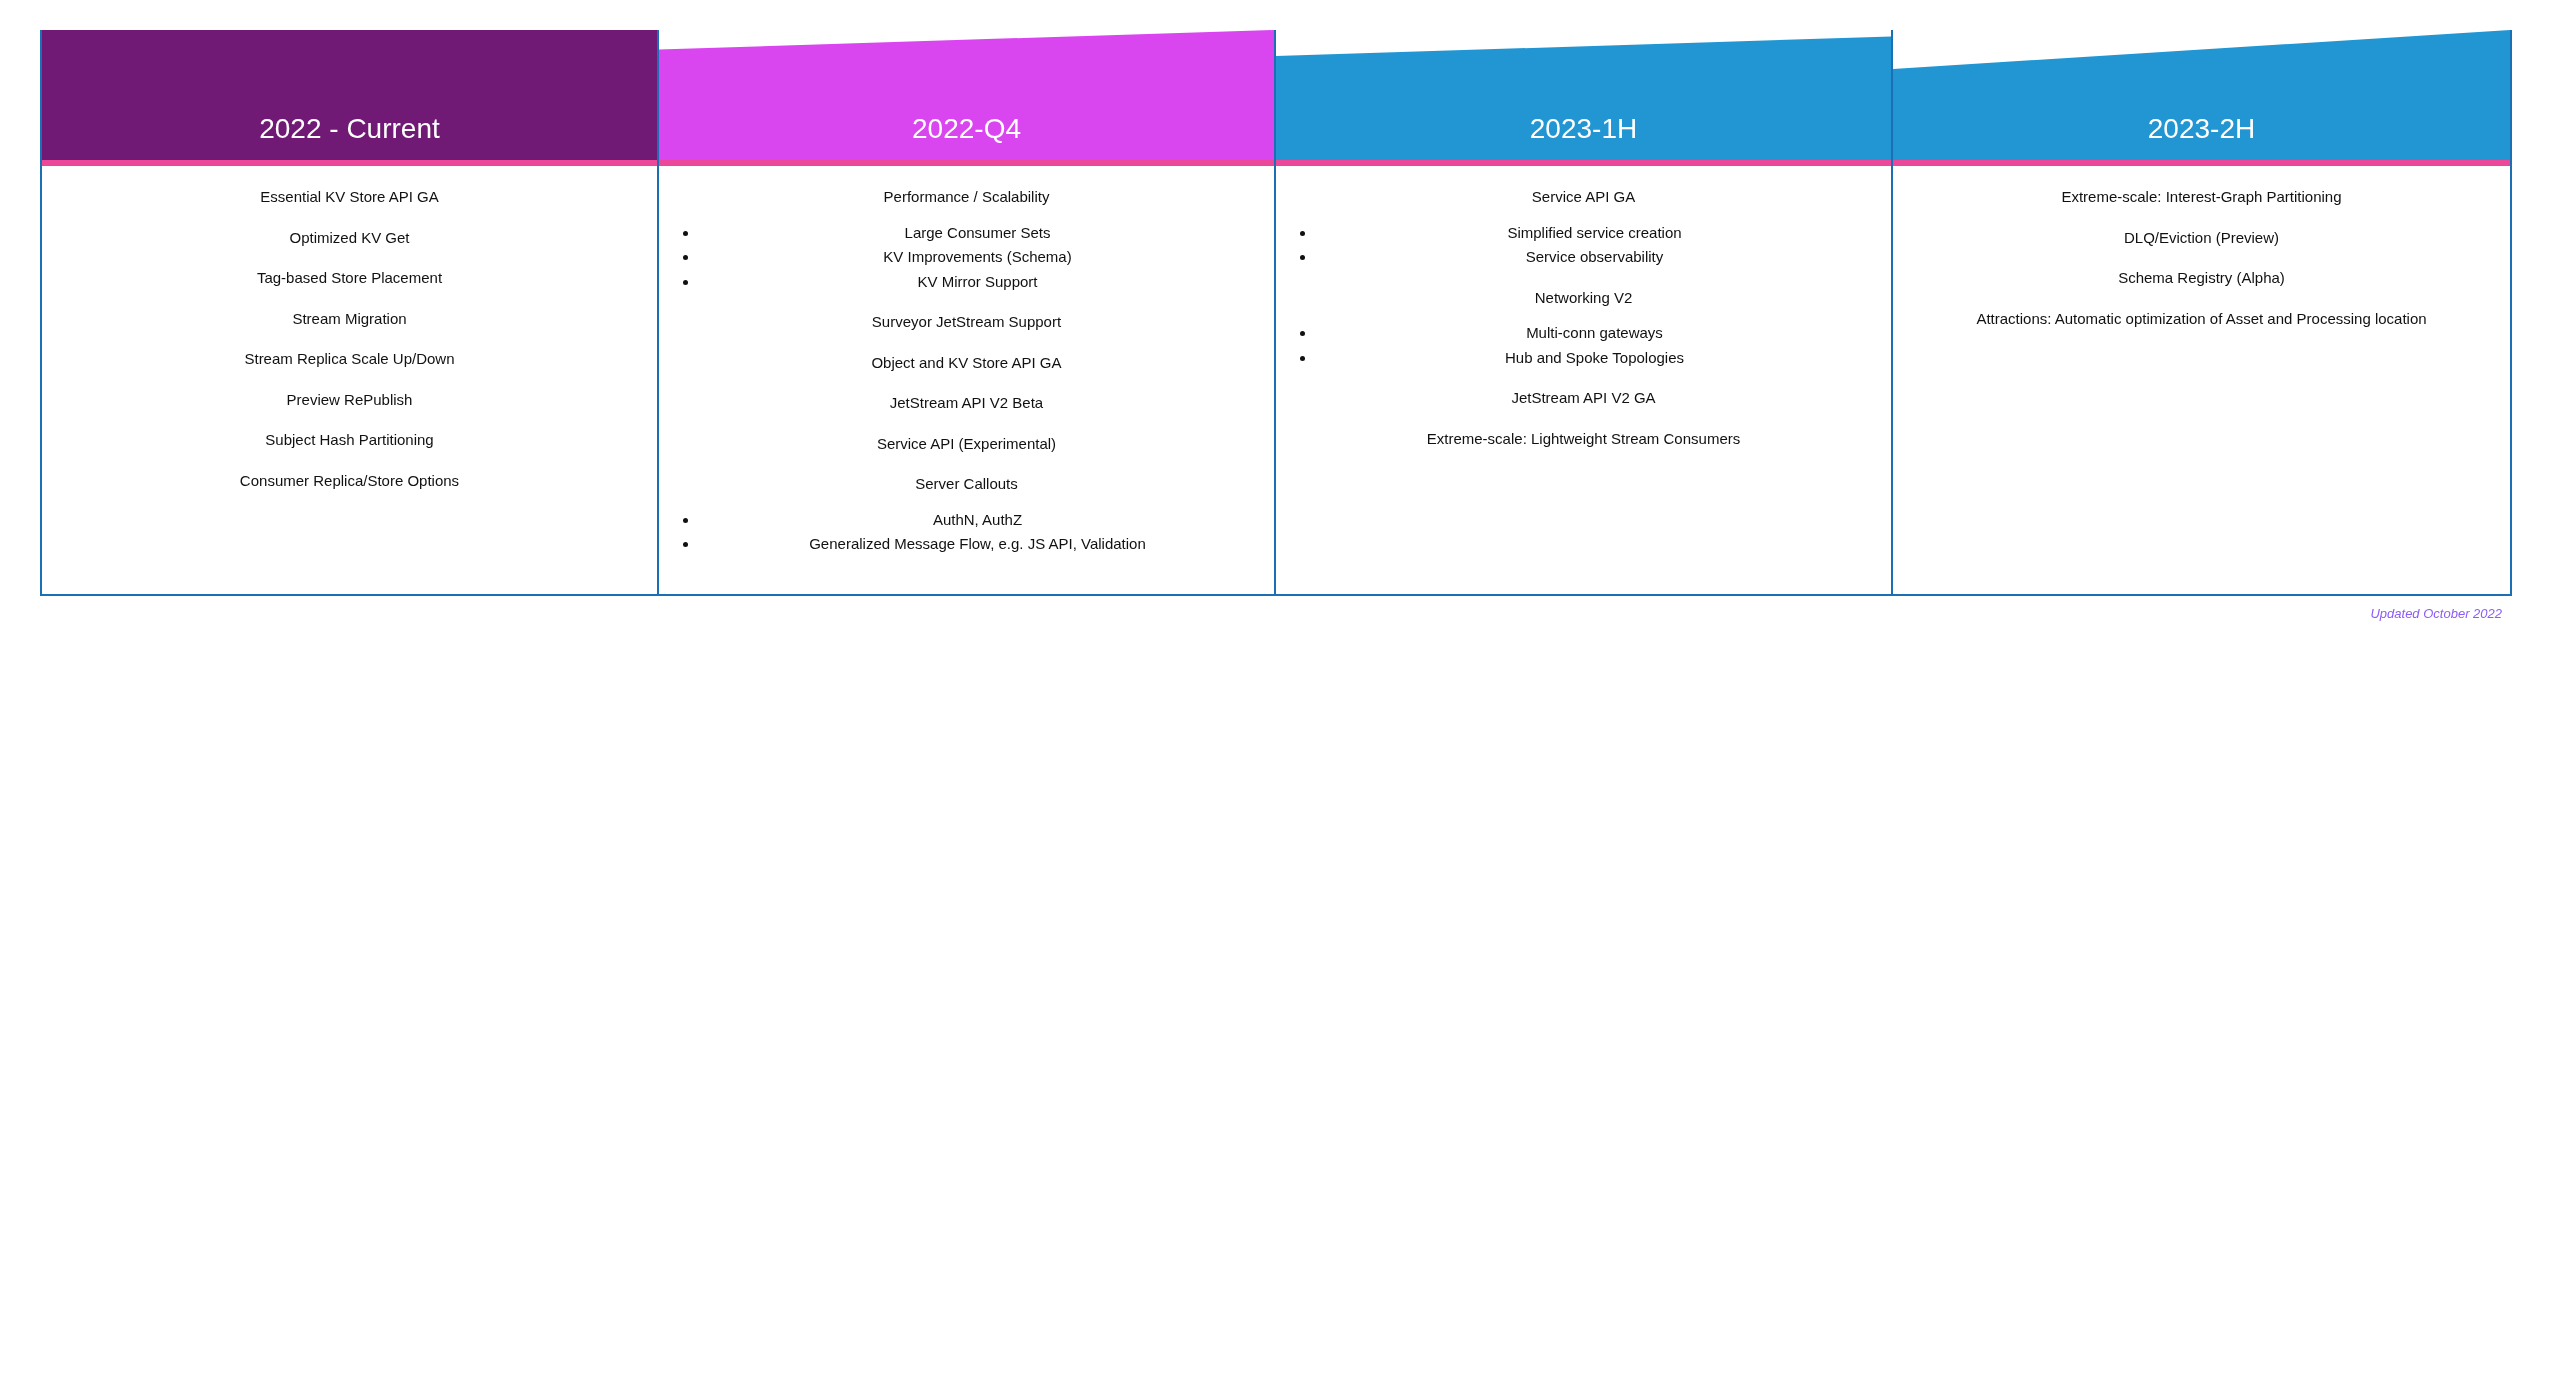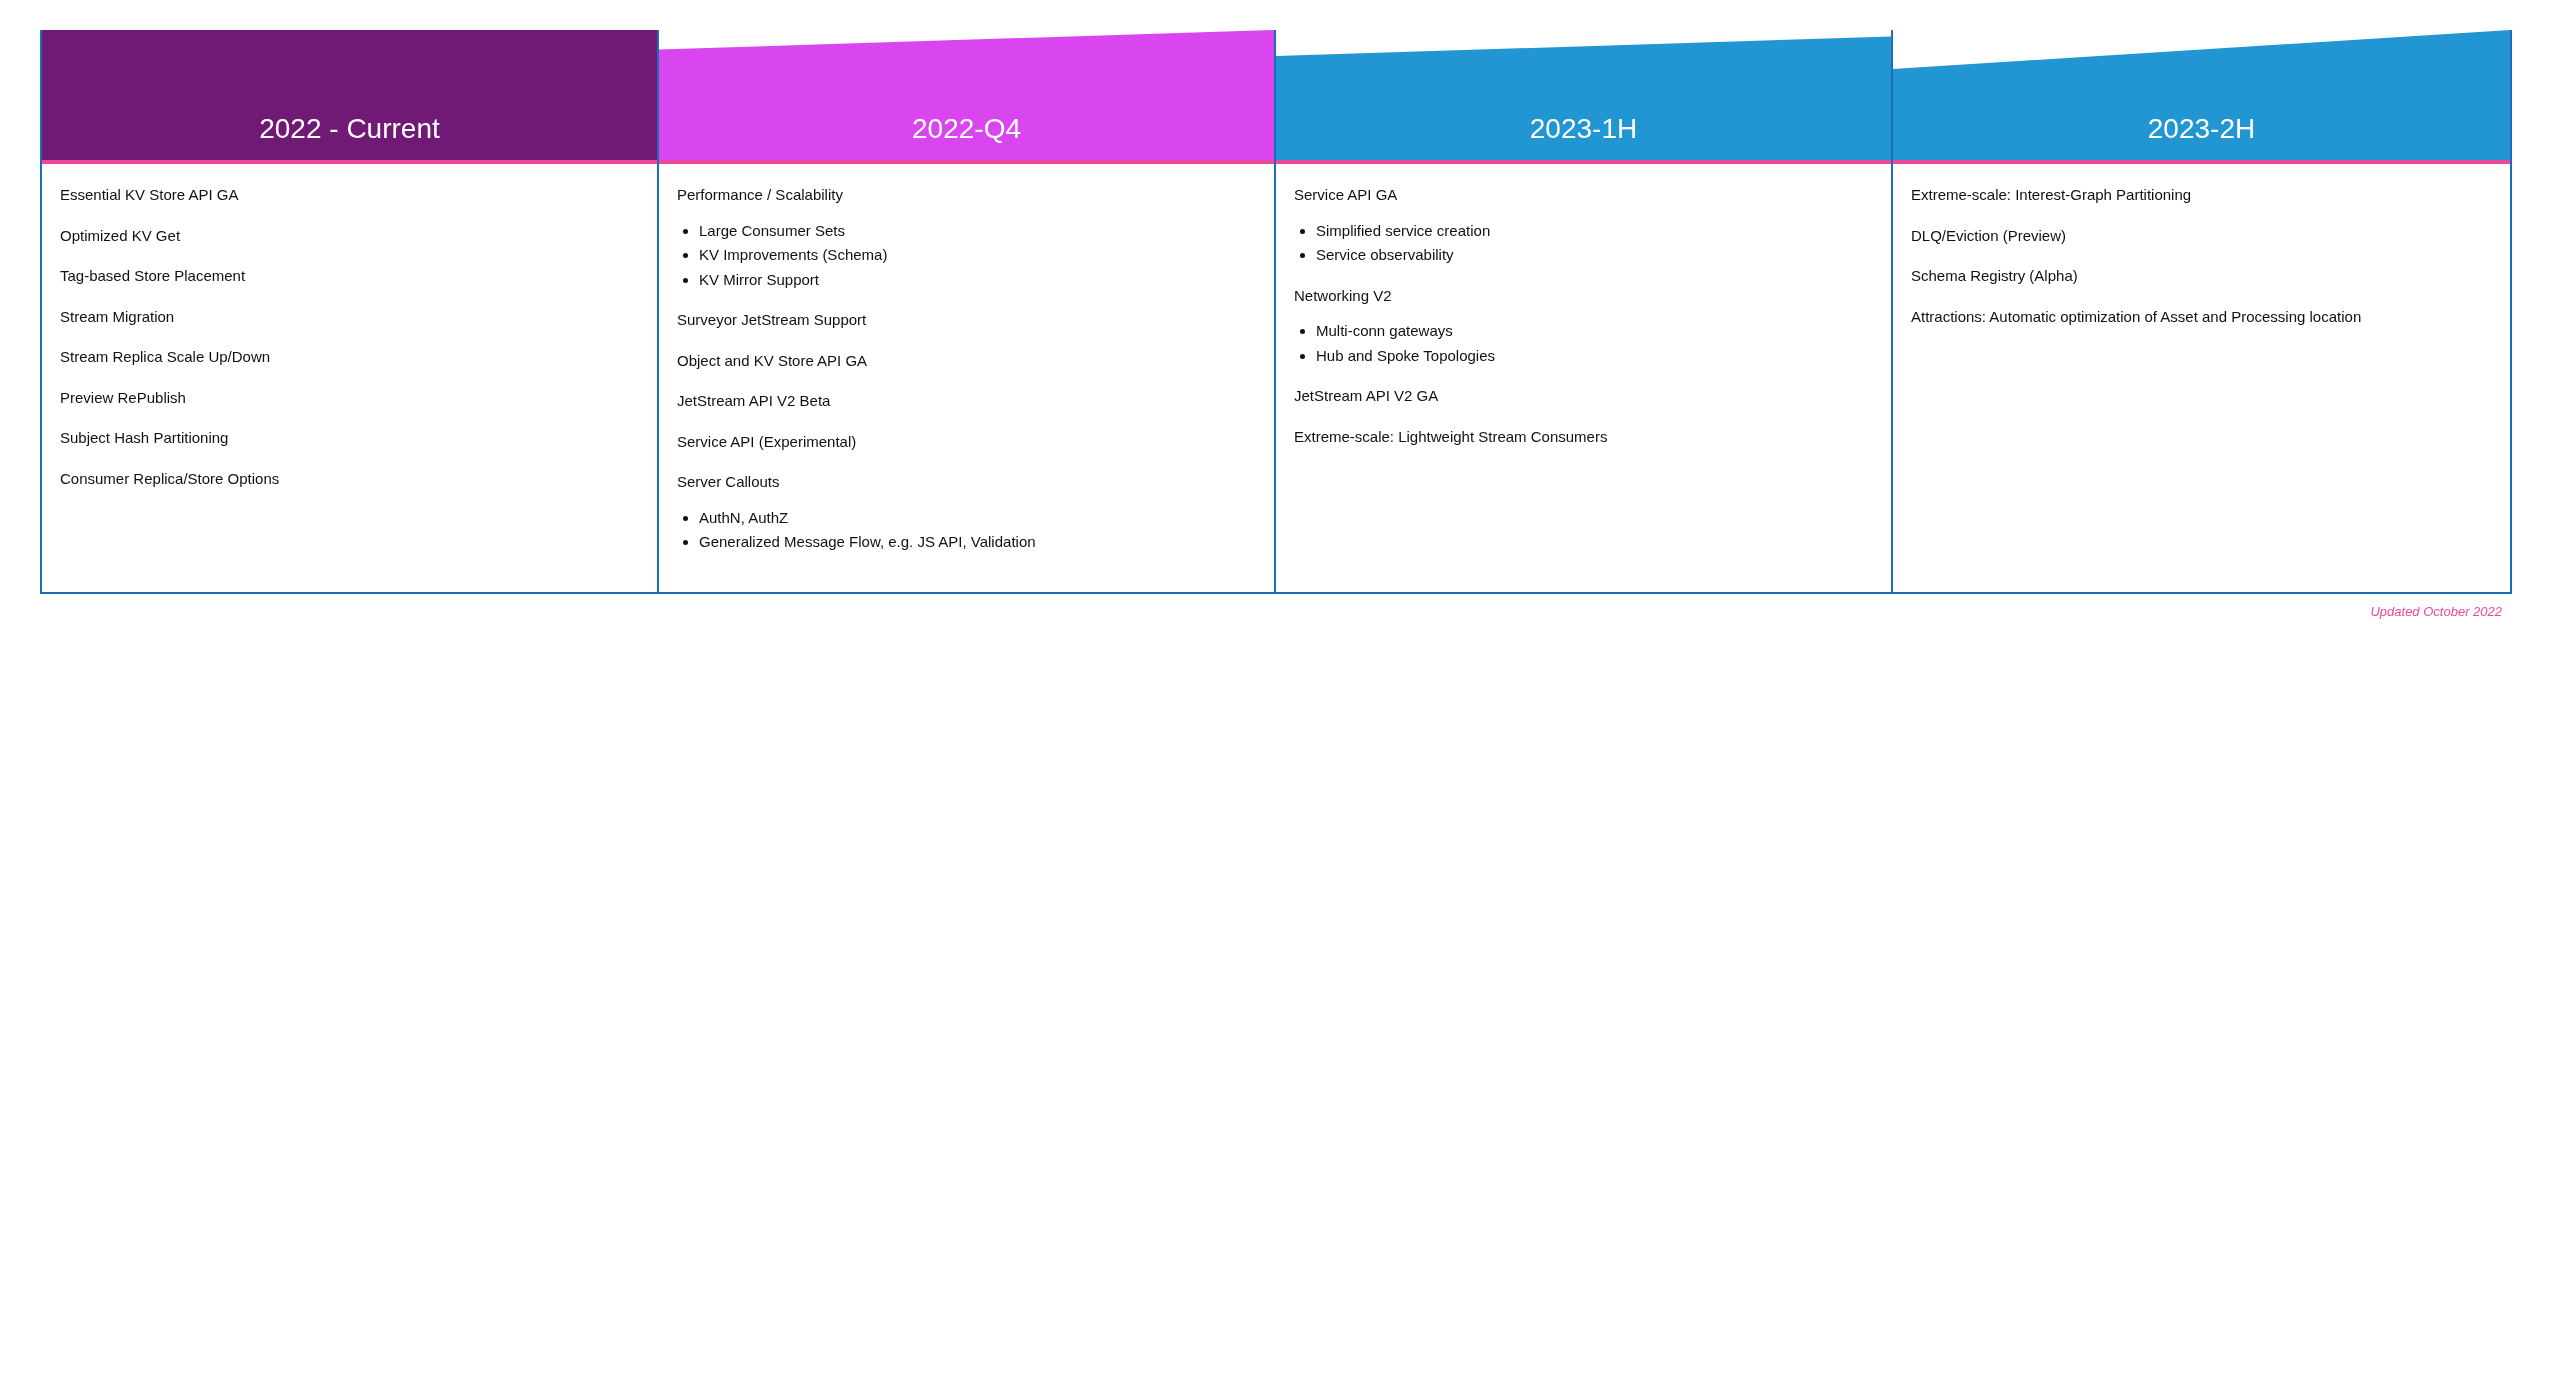--- a/index.html
+++ b/index.html
@@ -53,24 +53,25 @@
       left: 0;
       right: 0;
       text-align: center;
       color: #fff;
       font-size: 28px;
       font-weight: 400;
     }
     .content-area {
       flex: 1;
       padding: 20px 18px;
-      border-top: 4px solid #ec4899;
+      border-top: 6px solid #ec4899;
       font-size: 15px;
       line-height: 1.5;
       color: #111;
+      text-align: center;
     }
     .content-section {
       margin-bottom: 18px;
     }
     .section-title {
       font-weight: 400;
       margin-bottom: 4px;
       font-size: 15px;
     }
     .bullet-list {
@@ -79,21 +80,21 @@
       margin-top: 13px;
     }
     .bullet-list li {
       margin-bottom: 2px;
     }
     .footer {
       text-align: right;
       margin-top: 10px;
       font-style: italic;
       font-size: 13px;
-      color: #ec4899;
+      color: #8b5cf6;
       padding-right: 10px;
     }
   </style>
 </head>
 <body>
 
 <div class="roadmap-container" id="roadmap">
     <div class="column col-1">
       <div class="header-area">
         <div class="header-title">2022 - Current</div>

